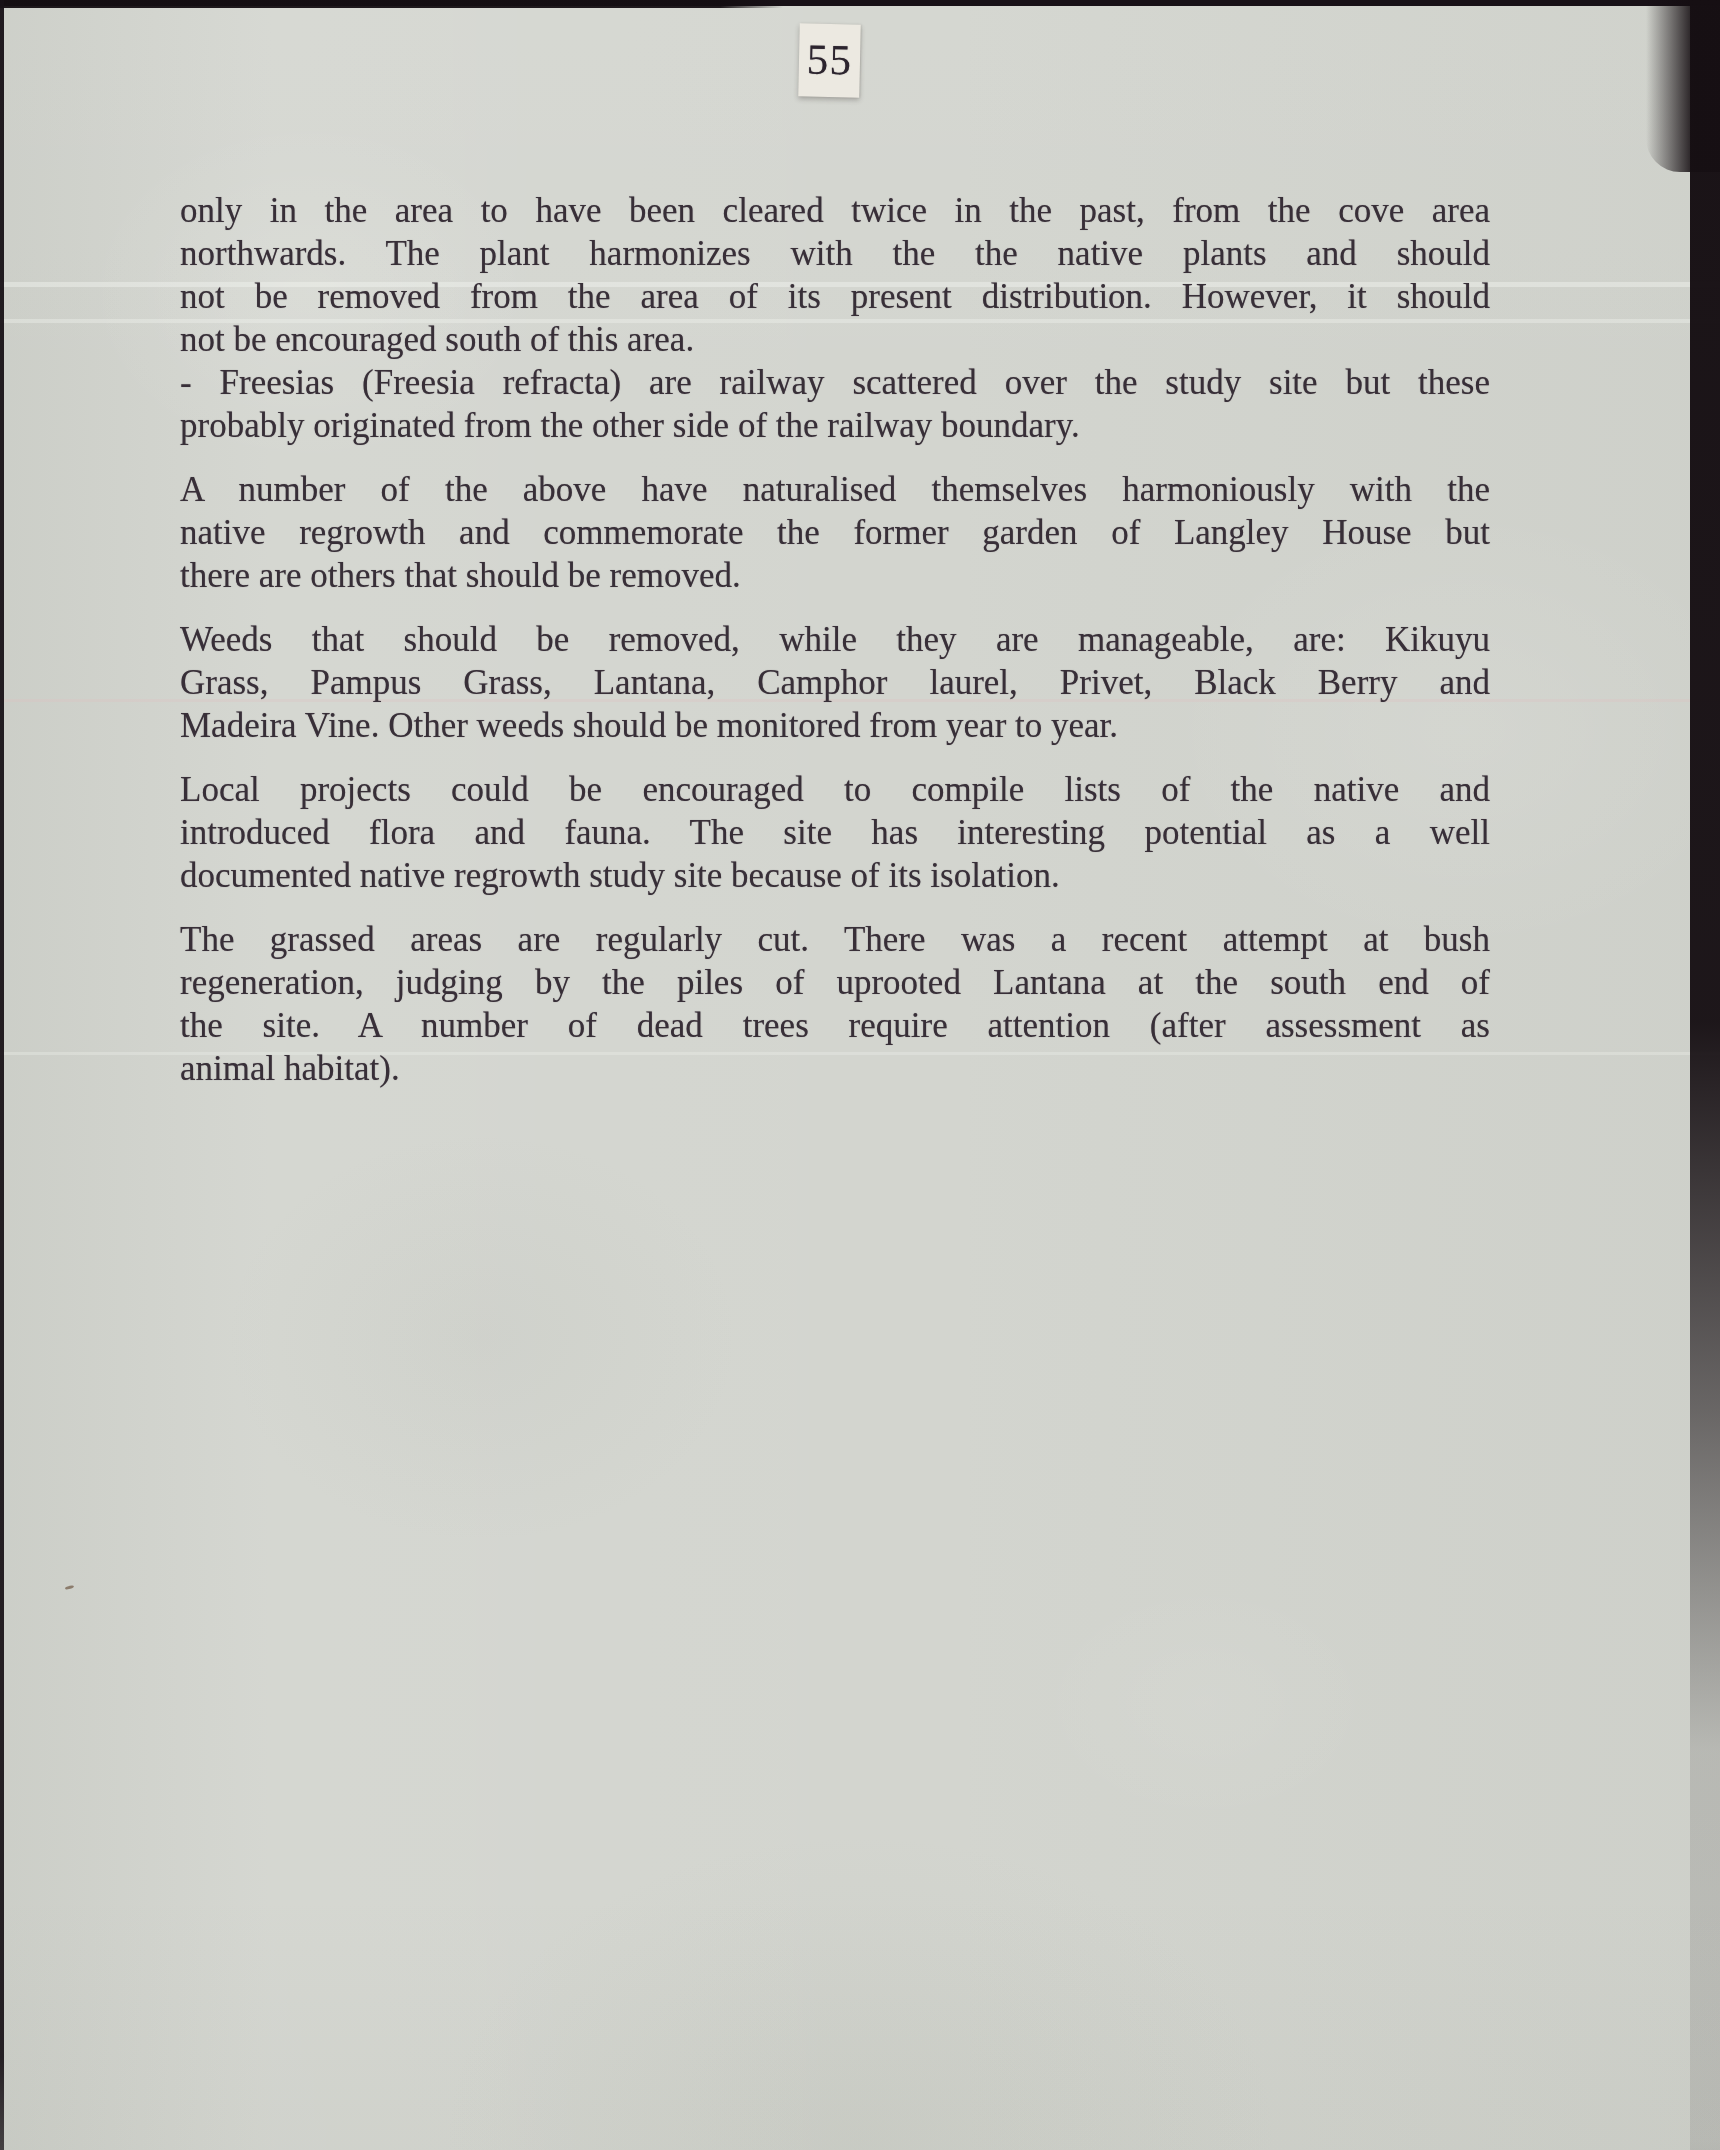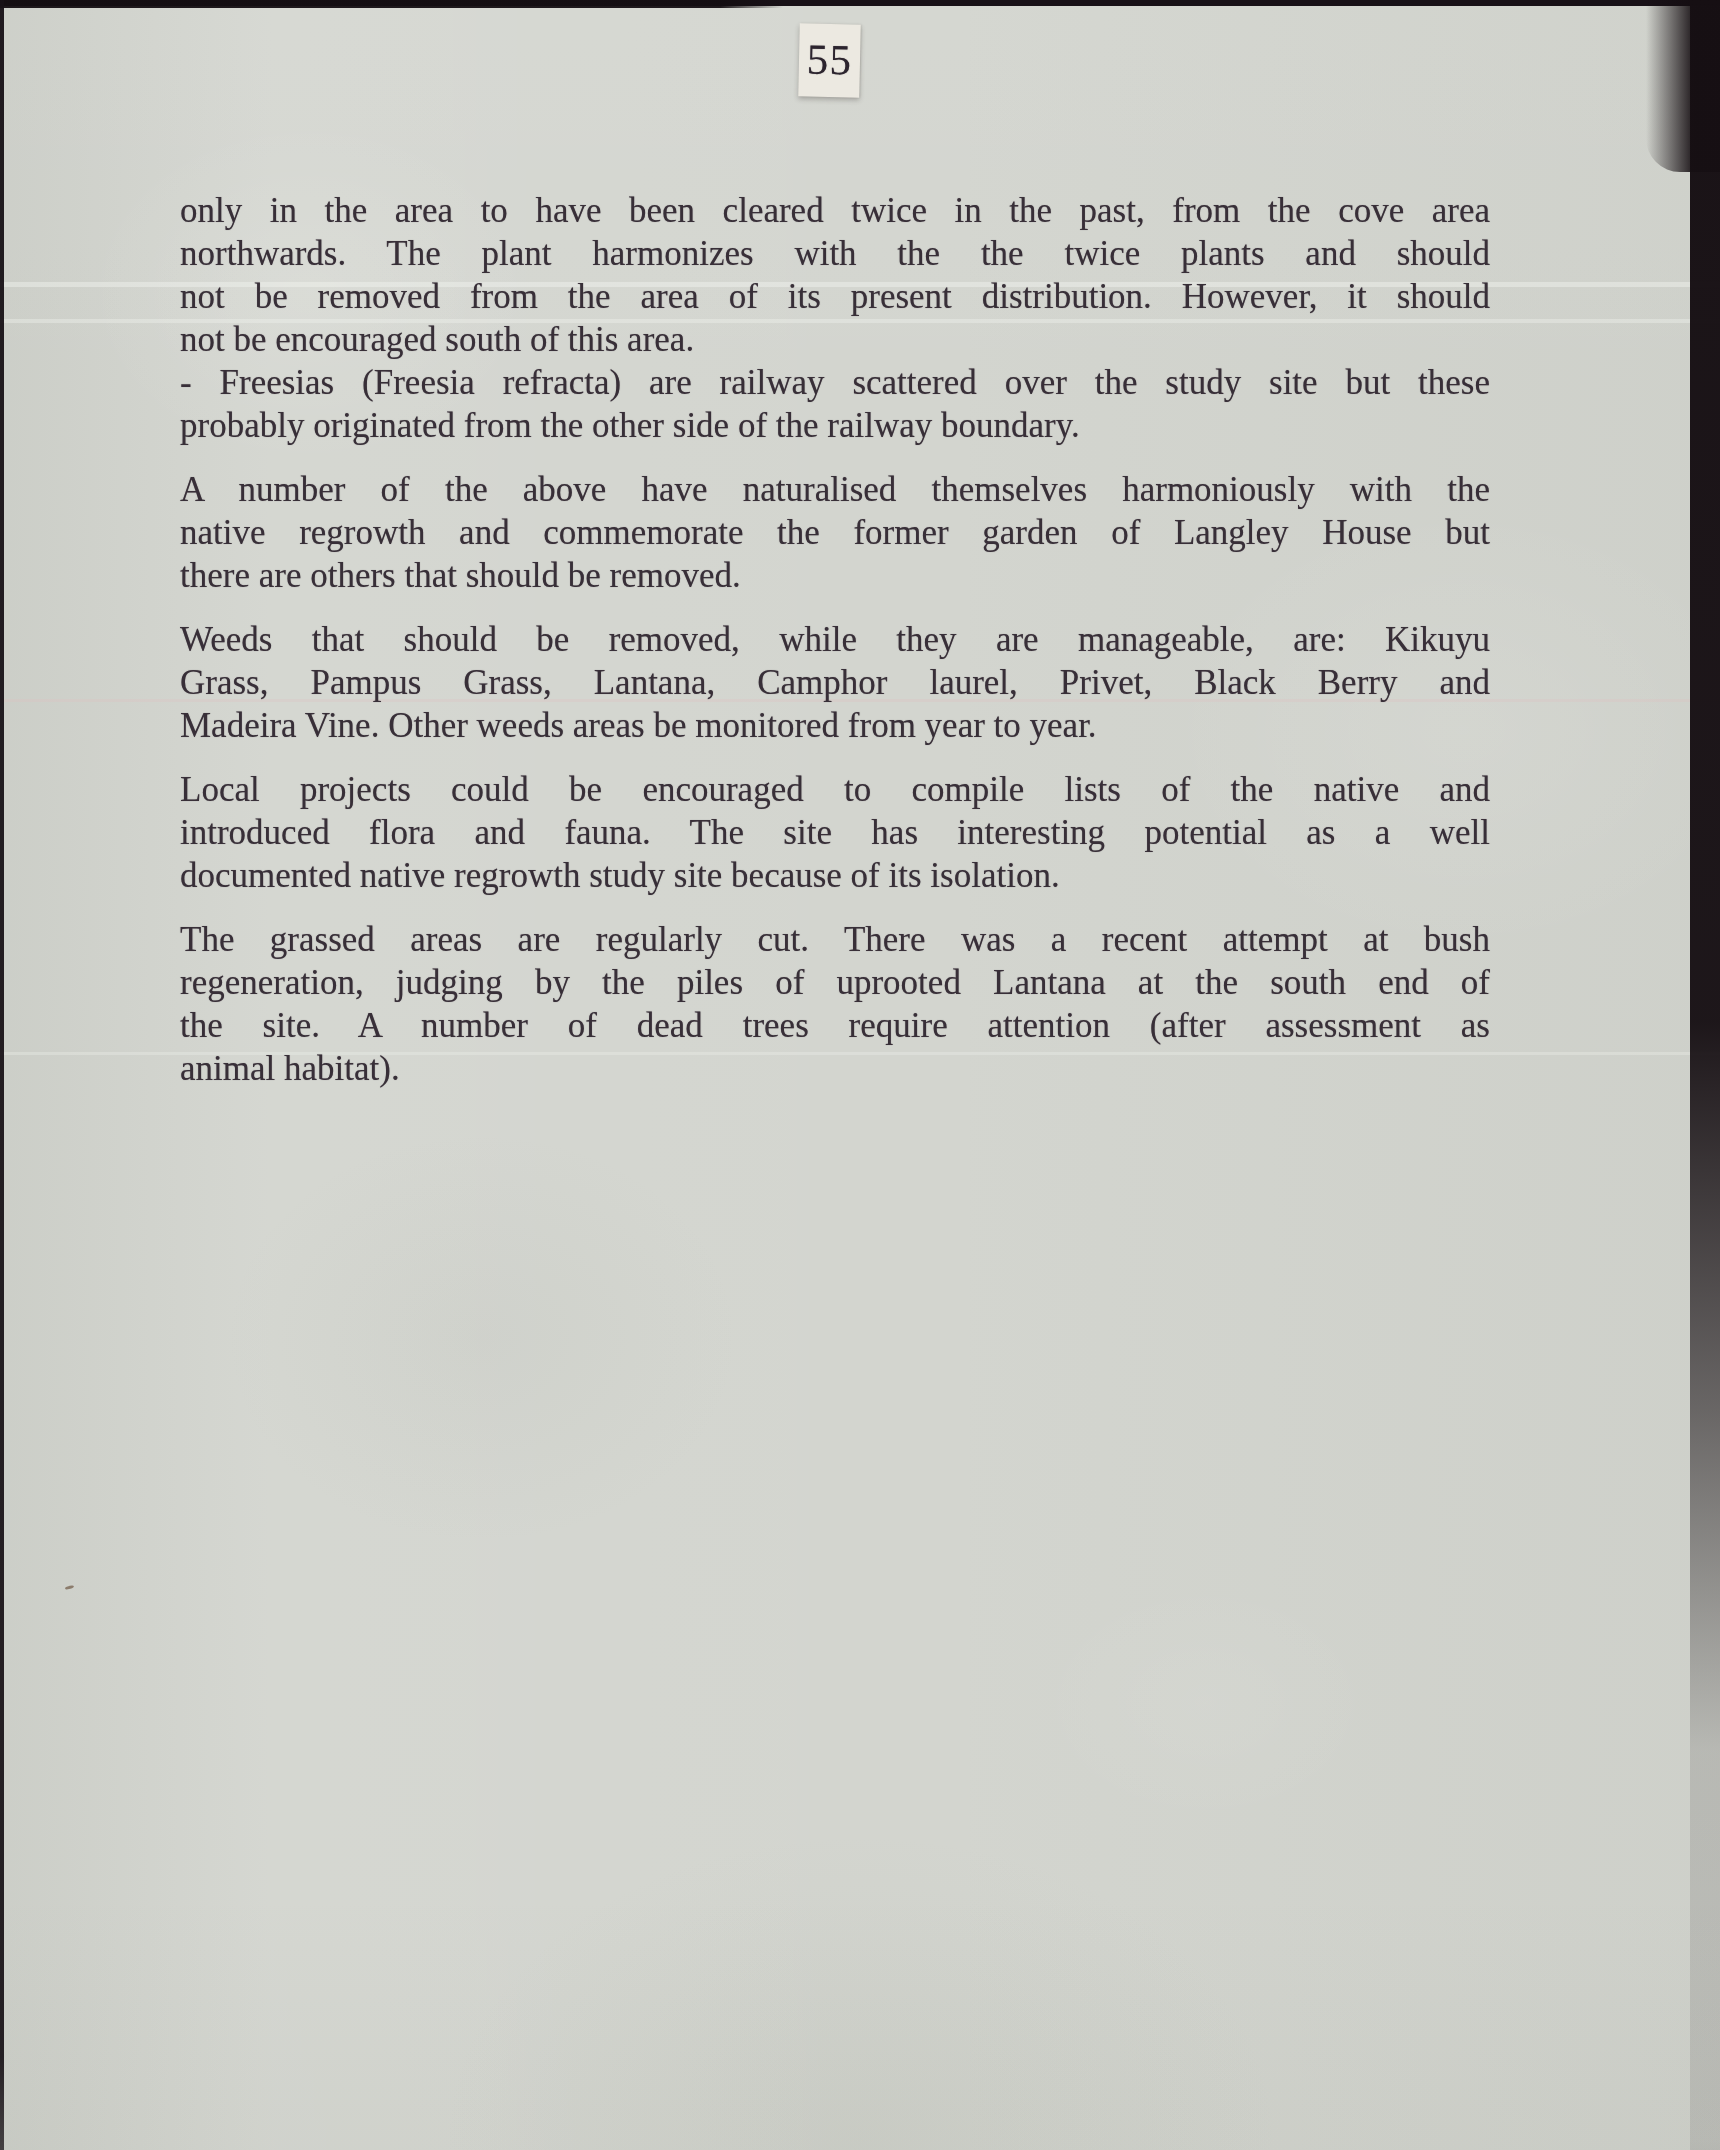--- a/index.html
+++ b/index.html
@@ -112,37 +112,37 @@
   <div class="streak s3"></div>
   <div class="streak s4"></div>
 
   <div class="slip">
     <span class="page-number">55</span>
   </div>
 
   <div class="text-block">
       <div class="para">
         <div class="line">only in the area to have been cleared twice in the past, from the cove area</div>
-        <div class="line">northwards.  The plant harmonizes with the the twice plants and should</div>
+        <div class="line">northwards.  The plant harmonizes with the the native plants and should</div>
         <div class="line">not be removed from the area of its present distribution. However, it should</div>
         <div class="line last">not be encouraged south of this area.</div>
       </div>
       <div class="para cont">
         <div class="line">- Freesias (Freesia refracta) are railway scattered over the study site but these</div>
         <div class="line last">probably originated from the other side of the railway boundary.</div>
       </div>
       <div class="para">
         <div class="line">A number of the above have naturalised themselves harmoniously with the</div>
         <div class="line">native regrowth and commemorate the former garden of Langley House but</div>
         <div class="line last">there are others that should be removed.</div>
       </div>
       <div class="para">
         <div class="line">Weeds that should be removed, while they are manageable, are: Kikuyu</div>
         <div class="line">Grass, Pampus Grass, Lantana, Camphor laurel, Privet, Black Berry and</div>
-        <div class="line last">Madeira Vine. Other weeds areas be monitored from year to year.</div>
+        <div class="line last">Madeira Vine. Other weeds should be monitored from year to year.</div>
       </div>
       <div class="para">
         <div class="line">Local projects could be encouraged to compile lists of the native and</div>
         <div class="line">introduced flora and fauna. The site has interesting potential as a well</div>
         <div class="line last">documented native regrowth study site because of its isolation.</div>
       </div>
       <div class="para">
         <div class="line">The grassed areas are regularly cut. There was a recent attempt at bush</div>
         <div class="line">regeneration, judging by the piles of uprooted Lantana at the south end of</div>
         <div class="line">the site. A number of dead trees require attention (after assessment as</div>

